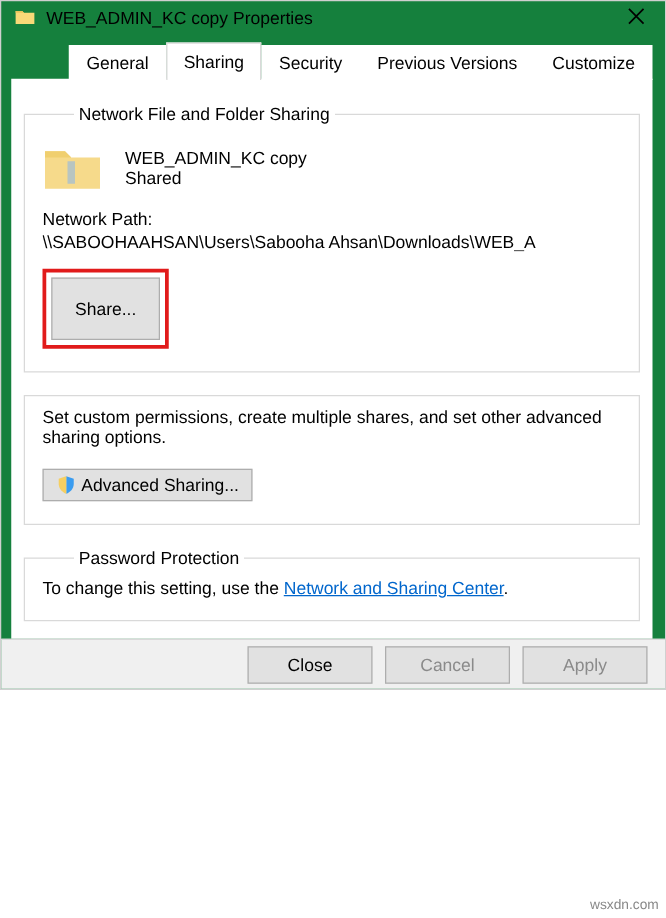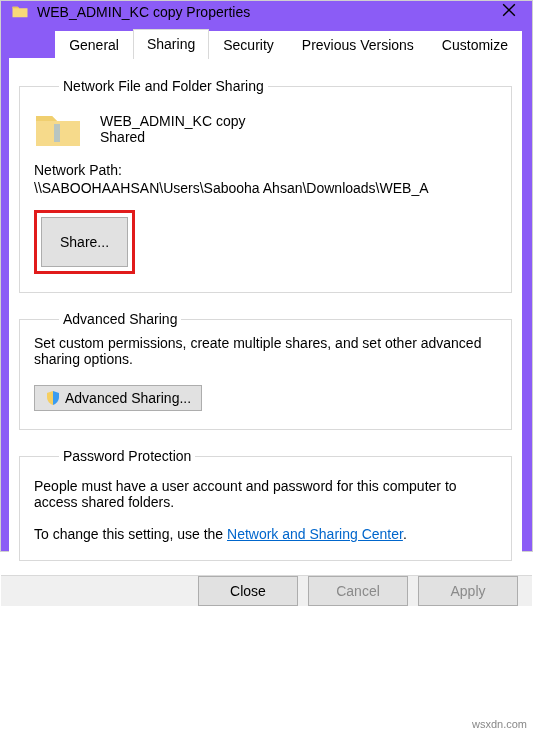--- a/index.html
+++ b/index.html
@@ -6,21 +6,21 @@
   body {
     margin: 0;
     font-family: "Segoe UI", Tahoma, sans-serif;
     font-size: 14px;
     color: #000;
     background: #fff;
     width: 533px;
     height: 734px;
     overflow: hidden;
   }
-  .window { width: 533px; height: 552px; border: 1px solid #d0d0d0; background: #8b5cf6; display: flex; flex-direction: column; }
+  .window { width: 533px; height: 552px; border: 1px solid #d0d0d0; background: #15803d; display: flex; flex-direction: column; }
   .titlebar { display: flex; align-items: center; height: 34px; padding: 0 10px; }
   .titlebar .icon { width: 18px; height: 18px; margin-right: 8px; }
   .titlebar .title { flex: 1; font-size: 14px; }
   .titlebar .close { font-size: 18px; padding: 0 6px; cursor: default; }
   .content { flex: 1; padding: 8px 10px 0 8px; display: flex; flex-direction: column; align-items: flex-end; }
   .tabs { display: flex; align-items: flex-end; position: relative; }
   .tab {
     padding: 5px 13px 6px;
     border: 1px solid transparent;
     border-bottom: none;
@@ -132,41 +132,39 @@
         <div class="np-label">Network Path:</div>
         <div class="np-value">\\SABOOHAAHSAN\Users\Sabooha Ahsan\Downloads\WEB_A</div>
         <div class="share-wrap">
           <span class="highlight-box">
             <button class="win">Share...</button>
           </span>
         </div>
       </fieldset>
 
       <fieldset class="group">
-        <legend>Advanced Sharing</legend>
         <div>Set custom permissions, create multiple shares, and set other advanced sharing options.</div>
         <div class="adv-btn-wrap">
           <button class="win long">
             <span class="shield-row">
               <span class="shield-icon">
                 <svg viewBox="0 0 16 16" width="16" height="16">
                   <path fill="#3a9cf0" d="M8 1l6 2v4c0 4-3 7-6 8V1z"></path>
                   <path fill="#f7c948" d="M8 1L2 3v4c0 4 3 7 6 8V1z"></path>
                   <path fill="#f0f0f0" d="M8 1v14c-3-1-6-4-6-8V3l6-2z" opacity="0.15"></path>
                 </svg>
               </span>
               <span>Advanced Sharing...</span>
             </span>
           </button>
         </div>
       </fieldset>
 
       <fieldset class="group" style="margin-bottom:8px;">
         <legend>Password Protection</legend>
-        <div class="pw-text">People must have a user account and password for this computer to access shared folders.</div>
         <div>
           <span>To change this setting, use the </span><a class="link">Network and Sharing Center</a><span>.</span>
         </div>
       </fieldset>
 
     </div>
   </div>
 
   <div class="footer">
     <button class="win">Close</button>

